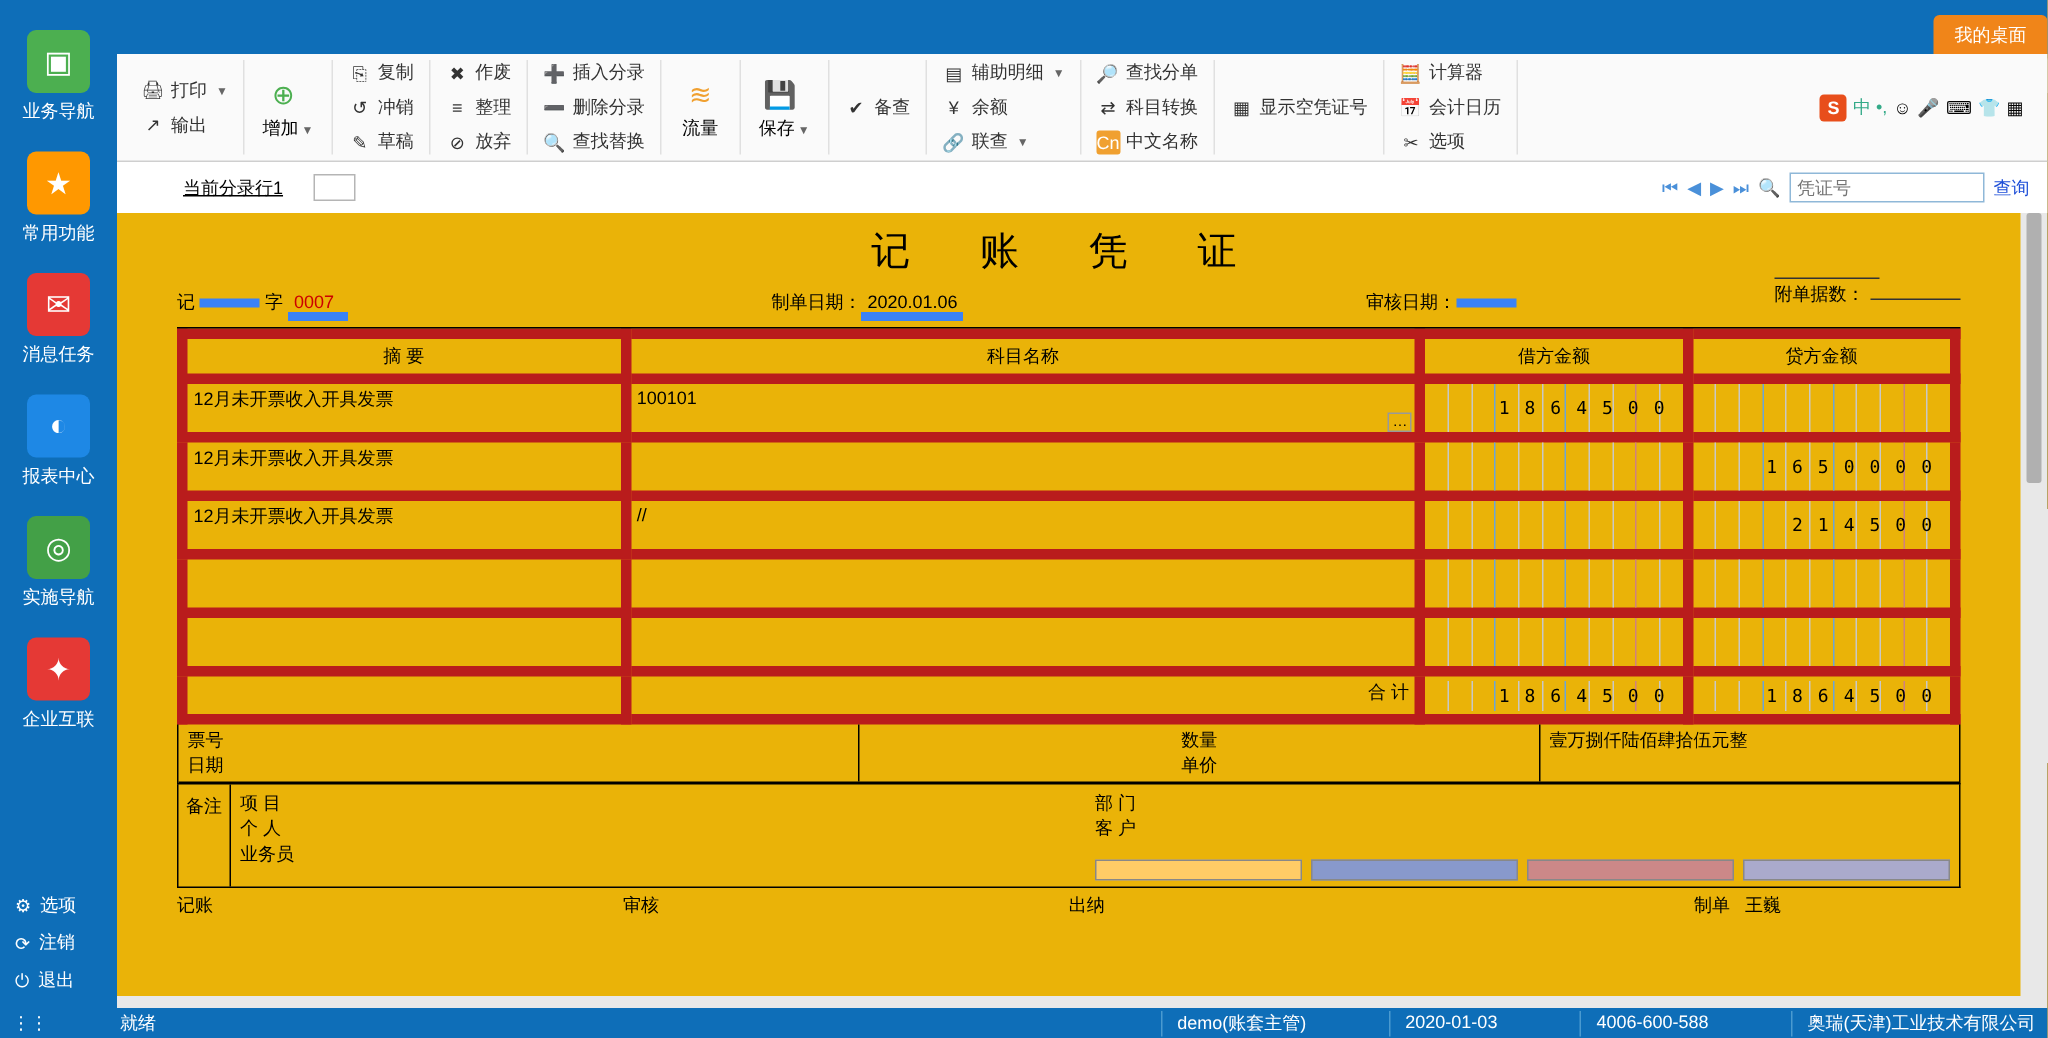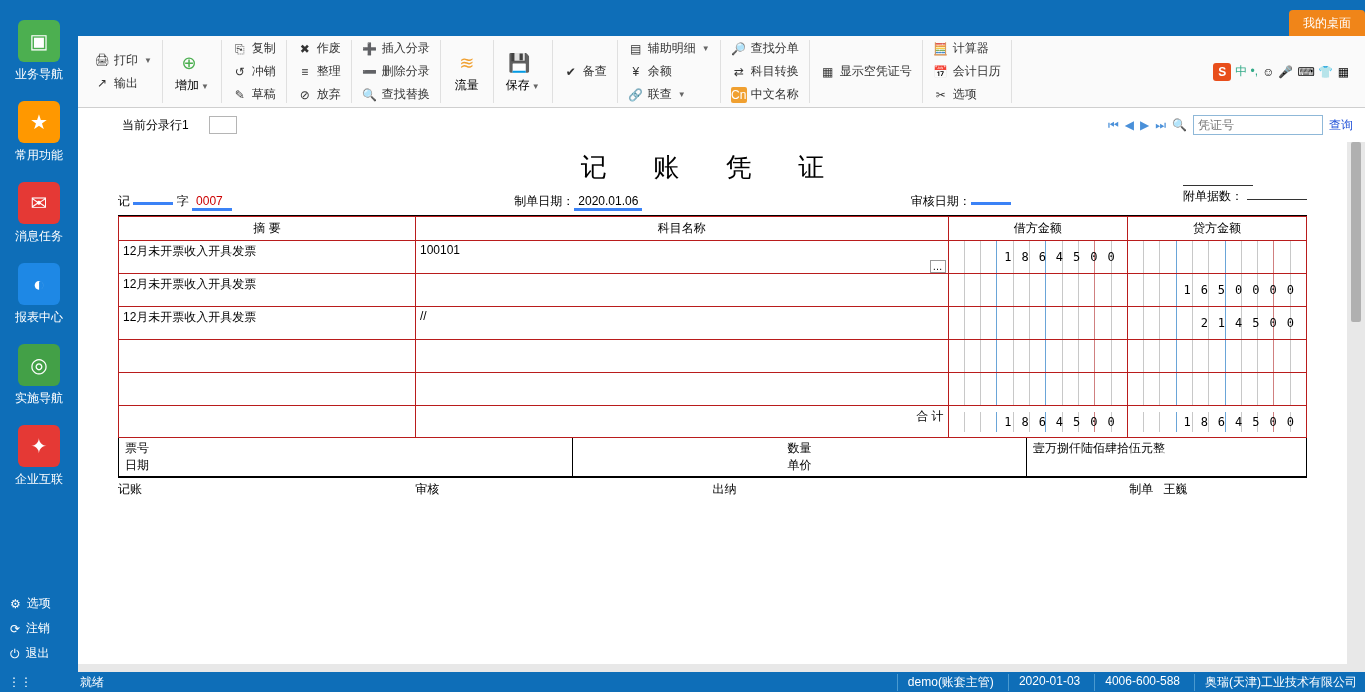--- a/index.html
+++ b/index.html
@@ -33,41 +33,41 @@
 .rbtn { display:flex; align-items:center; gap:4px; padding:2px 4px; cursor:pointer; font-size:12px; color:#333; white-space:nowrap;}
 .rbtn-big { flex-direction:column; text-align:center; padding:2px 6px; cursor:pointer;}
 .rbtn-big .bicon { width:28px; height:28px; display:flex; align-items:center; justify-content:center; font-size:18px;}
 .ricon { width:16px; height:16px; display:inline-flex; align-items:center; justify-content:center; font-size:12px;}
 .dropdown-arrow{font-size:8px; color:#666; margin-left:2px;}
 .ribbon-right { margin-left:auto; display:flex; align-items:center; gap:4px; padding-right:10px; }
 .ime-icon{width:18px;height:18px;background:#e84e1b;border-radius:3px;color:#fff;display:flex;align-items:center;justify-content:center;font-weight:bold;}
 
 
 .inforow { position:absolute; left:78px; top:108px; right:0; height:34px; background:#fff; display:flex; align-items:center; padding:0 12px;}
-.inforow .infoleft { display:flex; align-items:center; gap:20px; margin-left:32px;}
+.inforow .infoleft { display:flex; align-items:center; gap:20px; margin-left:32px;text-decoration:underline;}
 .infobox{border:1px solid #b5b5b5; width:28px; height:18px; display:inline-block;}
 .navbtns { margin-left:auto; display:flex; align-items:center; gap:6px; }
 .nav-input{border:1px solid #8fb8d8; padding:2px 4px; width:130px;}
 .navlink{color:#1d4ed8; cursor:pointer;}
 .navicon{color:#4a90d9; cursor:pointer; font-size:12px;}
 
 
-.main { position:absolute; left:78px; top:142px; right:18px; bottom:28px; background:#ffffff; overflow:auto; }
+.main { position:absolute; left:78px; top:142px; right:18px; bottom:28px; background:#eab308; overflow:auto; }
 .voucher { padding:0 40px 10px; }
 .vtitle { text-align:center; font-family:"SimSun"; font-size:26px; letter-spacing:20px; padding:8px 0 4px; }
 .vheader { display:flex; padding:4px 0; border-bottom:1px solid #000; position:relative;}
 .vheader .seg{flex:1;}
 .vnum{color:#c00;}
-.underline{border-bottom:3px solid #3b82f6; display:inline-block; min-width:40px; padding:0 4px;}
+.underline{border-bottom:6px solid #3b82f6; display:inline-block; min-width:40px; padding:0 4px;}
 .attach{position:absolute; right:0; top:-4px;}
 .attach .abox{border-bottom:1px solid #333; display:inline-block; width:60px; margin-left:4px;}
 
 
 .vtable { border:1px solid #000; border-collapse:collapse; width:100%; }
-.vtable th, .vtable td { border:1px solid #b91c1c; font-size:12px;margin-left:38px; }
+.vtable th, .vtable td { border:7px solid #b91c1c; font-size:12px;margin-left:38px; }
 .vtable th { font-weight:normal; padding:3px; text-align:center; }
 .col-summary{width:290px;}
 .col-subject{width:520px;}
 .col-amt{width:175px;font-family:Liberation Mono, monospace;}
 .amt-cell{position:relative; height:32px;}
 .amt-bg{position:absolute; inset:0; display:flex;}
 .amt-bg span{flex:1; border-right:1px solid #c8c8c8;}
 .amt-bg span:nth-child(3n){border-right:1px solid #6aa5d8;}
 .amt-bg span:nth-last-child(3){border-right:1px solid #d08080;}
 .amt-bg span:last-child{border-right:none;}
@@ -96,21 +96,21 @@
 .signrow{display:flex; padding:3px 0;}
 .signrow .ss{flex:1;}
 
 
 .scrollind{position:absolute; right:4px; top:142px; width:10px; height:180px; background:#b0b0b0; border-radius:2px;}
 
 
 .statusbar{position:absolute; left:0; right:0; bottom:0; height:20px; background:#0e6eb8; color:#fff; display:flex; align-items:center; padding:0 8px; font-size:11px;}
 .sb-handle{width:12px;}
 .sb-right{margin-left:auto; display:flex; gap:14px;}
-.sb-right span{border-left:1px solid #4a9ad0; padding-left:10px;}
+.sb-right span{border-left:1px solid #4a9ad0; padding-left:10px;margin-left:41px;}
 </style>
 </head>
 <body>
 
 <div class="app">
   <div class="titlebar"></div>
 
   <div class="sidebar">
     <div class="sidebar-items">
       <div class="side-item"><div class="side-icon" style="background:#4caf50">▣</div><span>业务导航</span></div>
@@ -550,20 +550,42 @@
 
       <div class="extra">
         <div class="extra-mid">
           <div class="extra-r1">
             <div class="extra-cell"><span>票号</span><br><span>日期</span></div>
             <div class="extra-cell" style="text-align:center"><span>数量</span><br><span>单价</span></div>
             <div class="extra-cell total-cn" style="flex:0 0 280px;border:none;border-left:1px solid #000;">壹万捌仟陆佰肆拾伍元整</div>
           </div>
         </div>
       </div>
+      <div class="extra-remark">
+        <div class="remark-label">备注</div>
+        <div class="remark-body">
+          <div class="remark-row">
+              <span>项 目</span>
+              <span>部 门</span>
+            </div>
+          <div class="remark-row">
+              <span>个 人</span>
+              <span>客 户</span>
+            </div>
+          <div class="remark-row">
+              <span>业务员</span>
+            <span class="sig-icons">
+              <span class="sicon" style="background:#fc6"></span>
+              <span class="sicon" style="background:#89c"></span>
+              <span class="sicon" style="background:#c88"></span>
+              <span class="sicon" style="background:#aac"></span>
+            </span>
+          </div>
+        </div>
+      </div>
 
       <div class="signrow">
         <span class="ss">记账</span>
         <span class="ss">审核</span>
         <span class="ss">出纳</span>
         <span class="ss" style="text-align:center"><span>制单</span>&nbsp;&nbsp;&nbsp;<span>王巍</span></span>
       </div>
     </div>
   </div>
 

